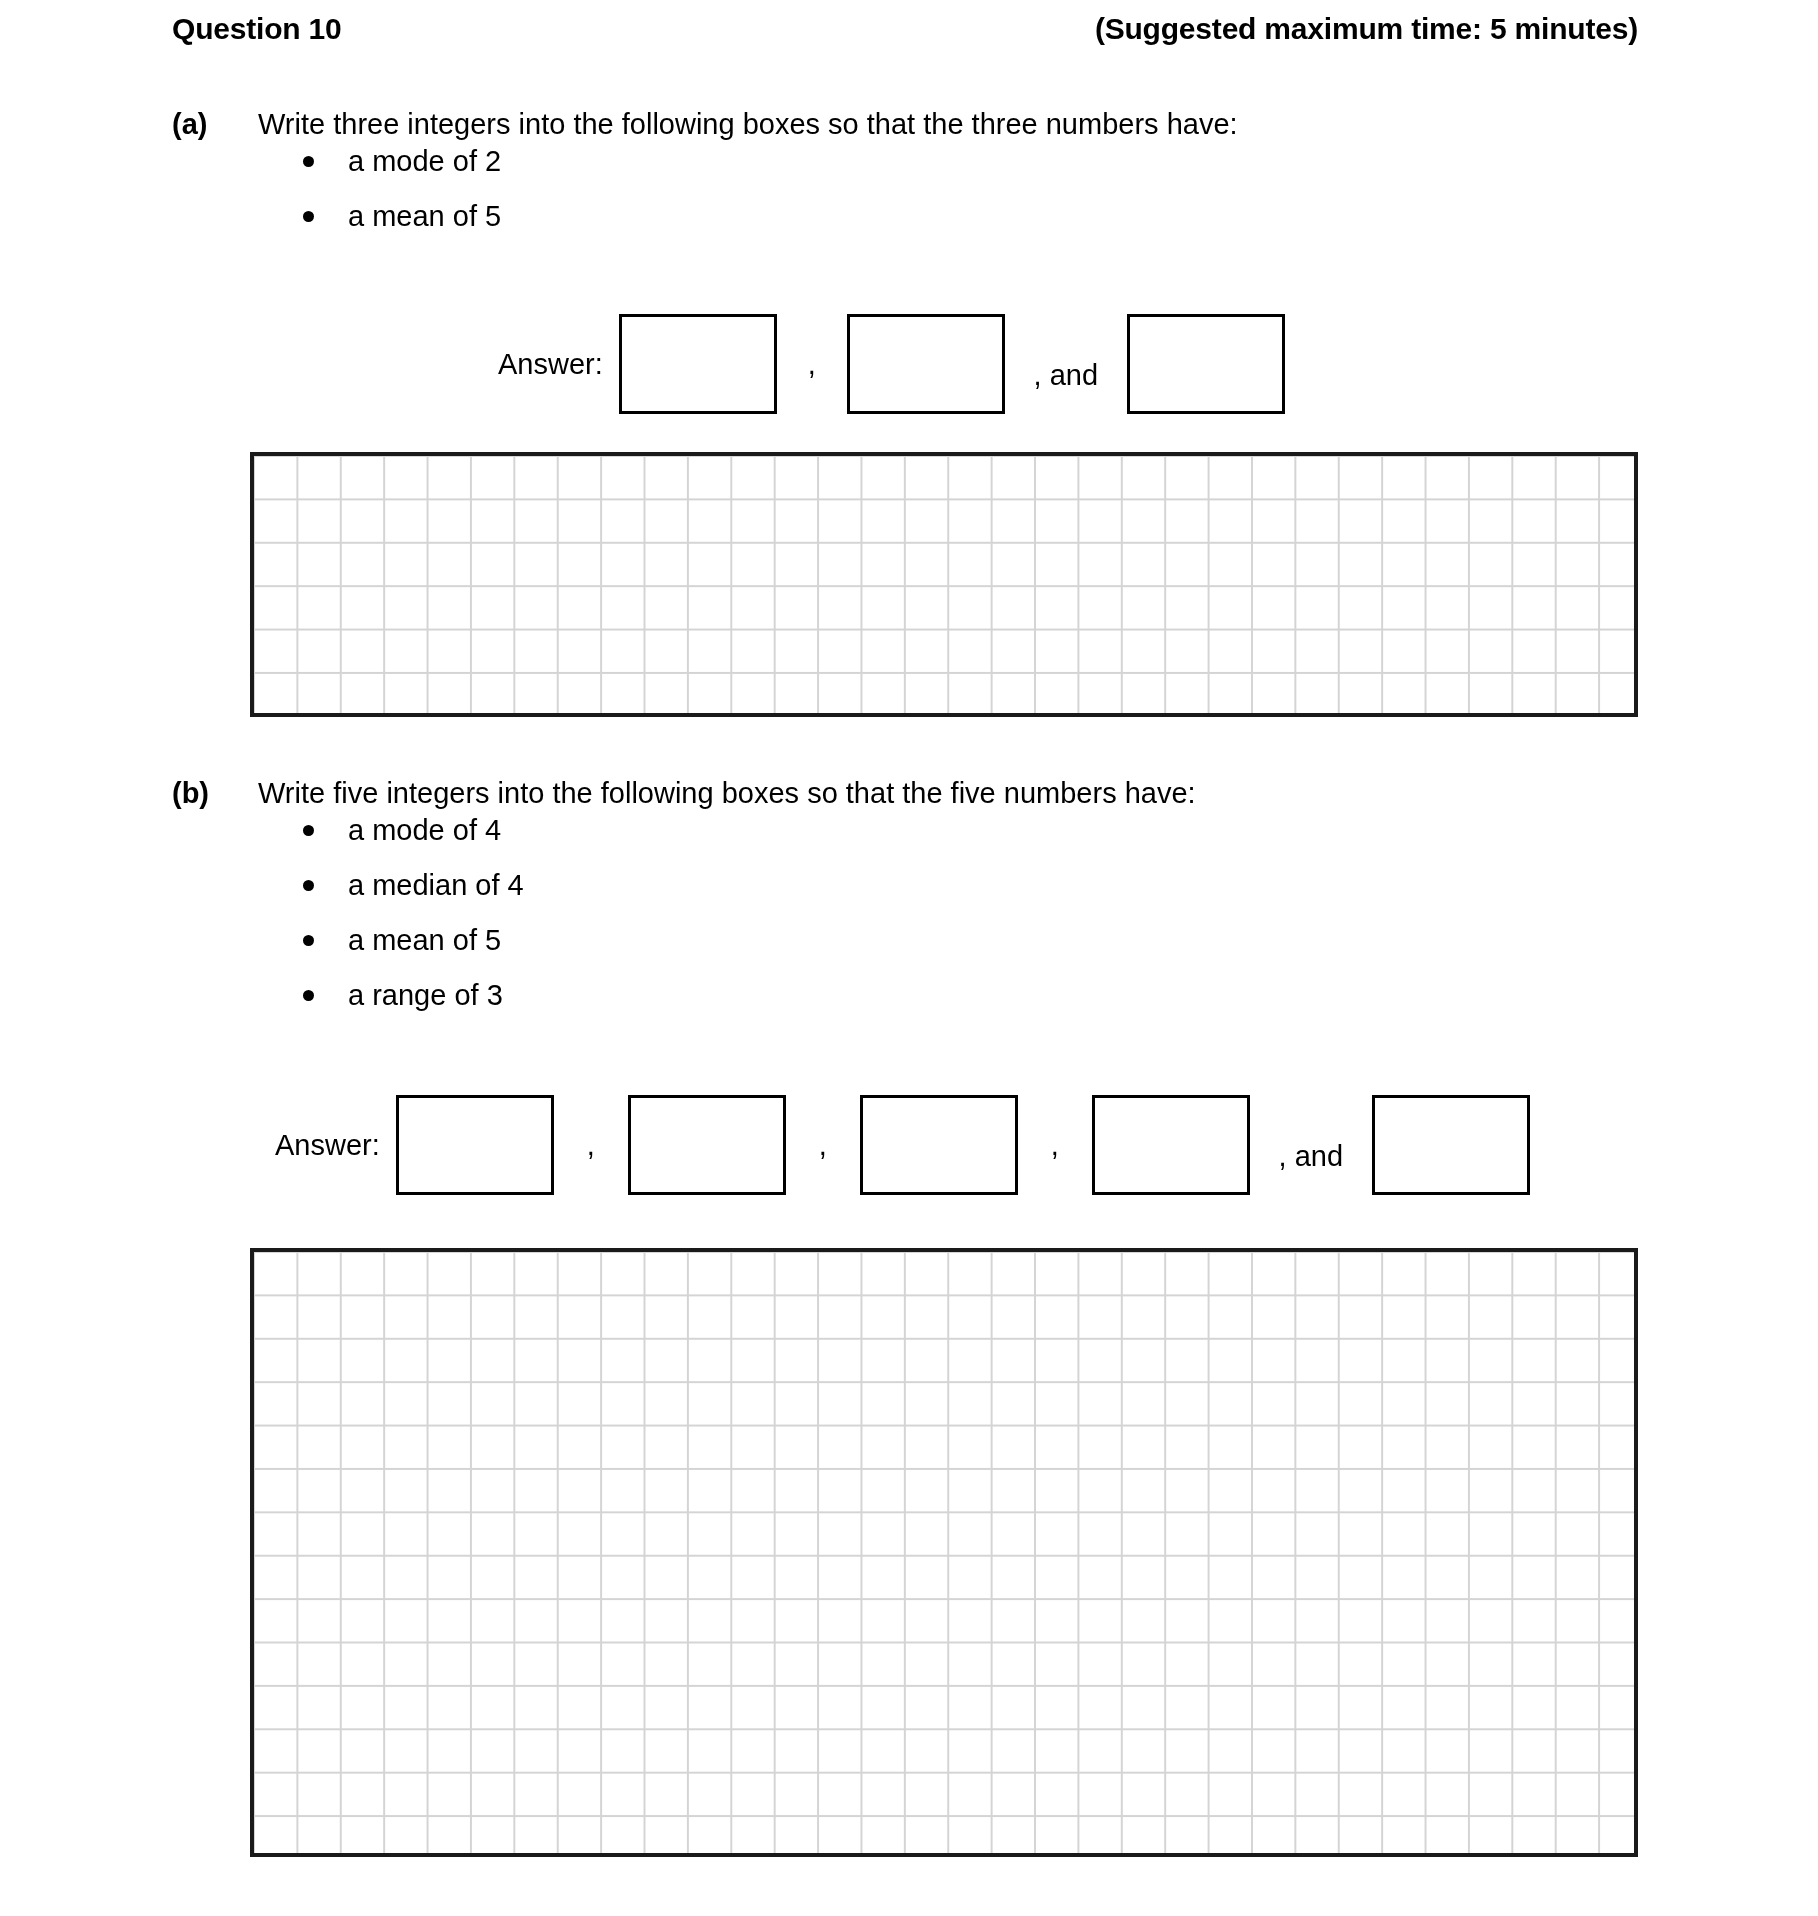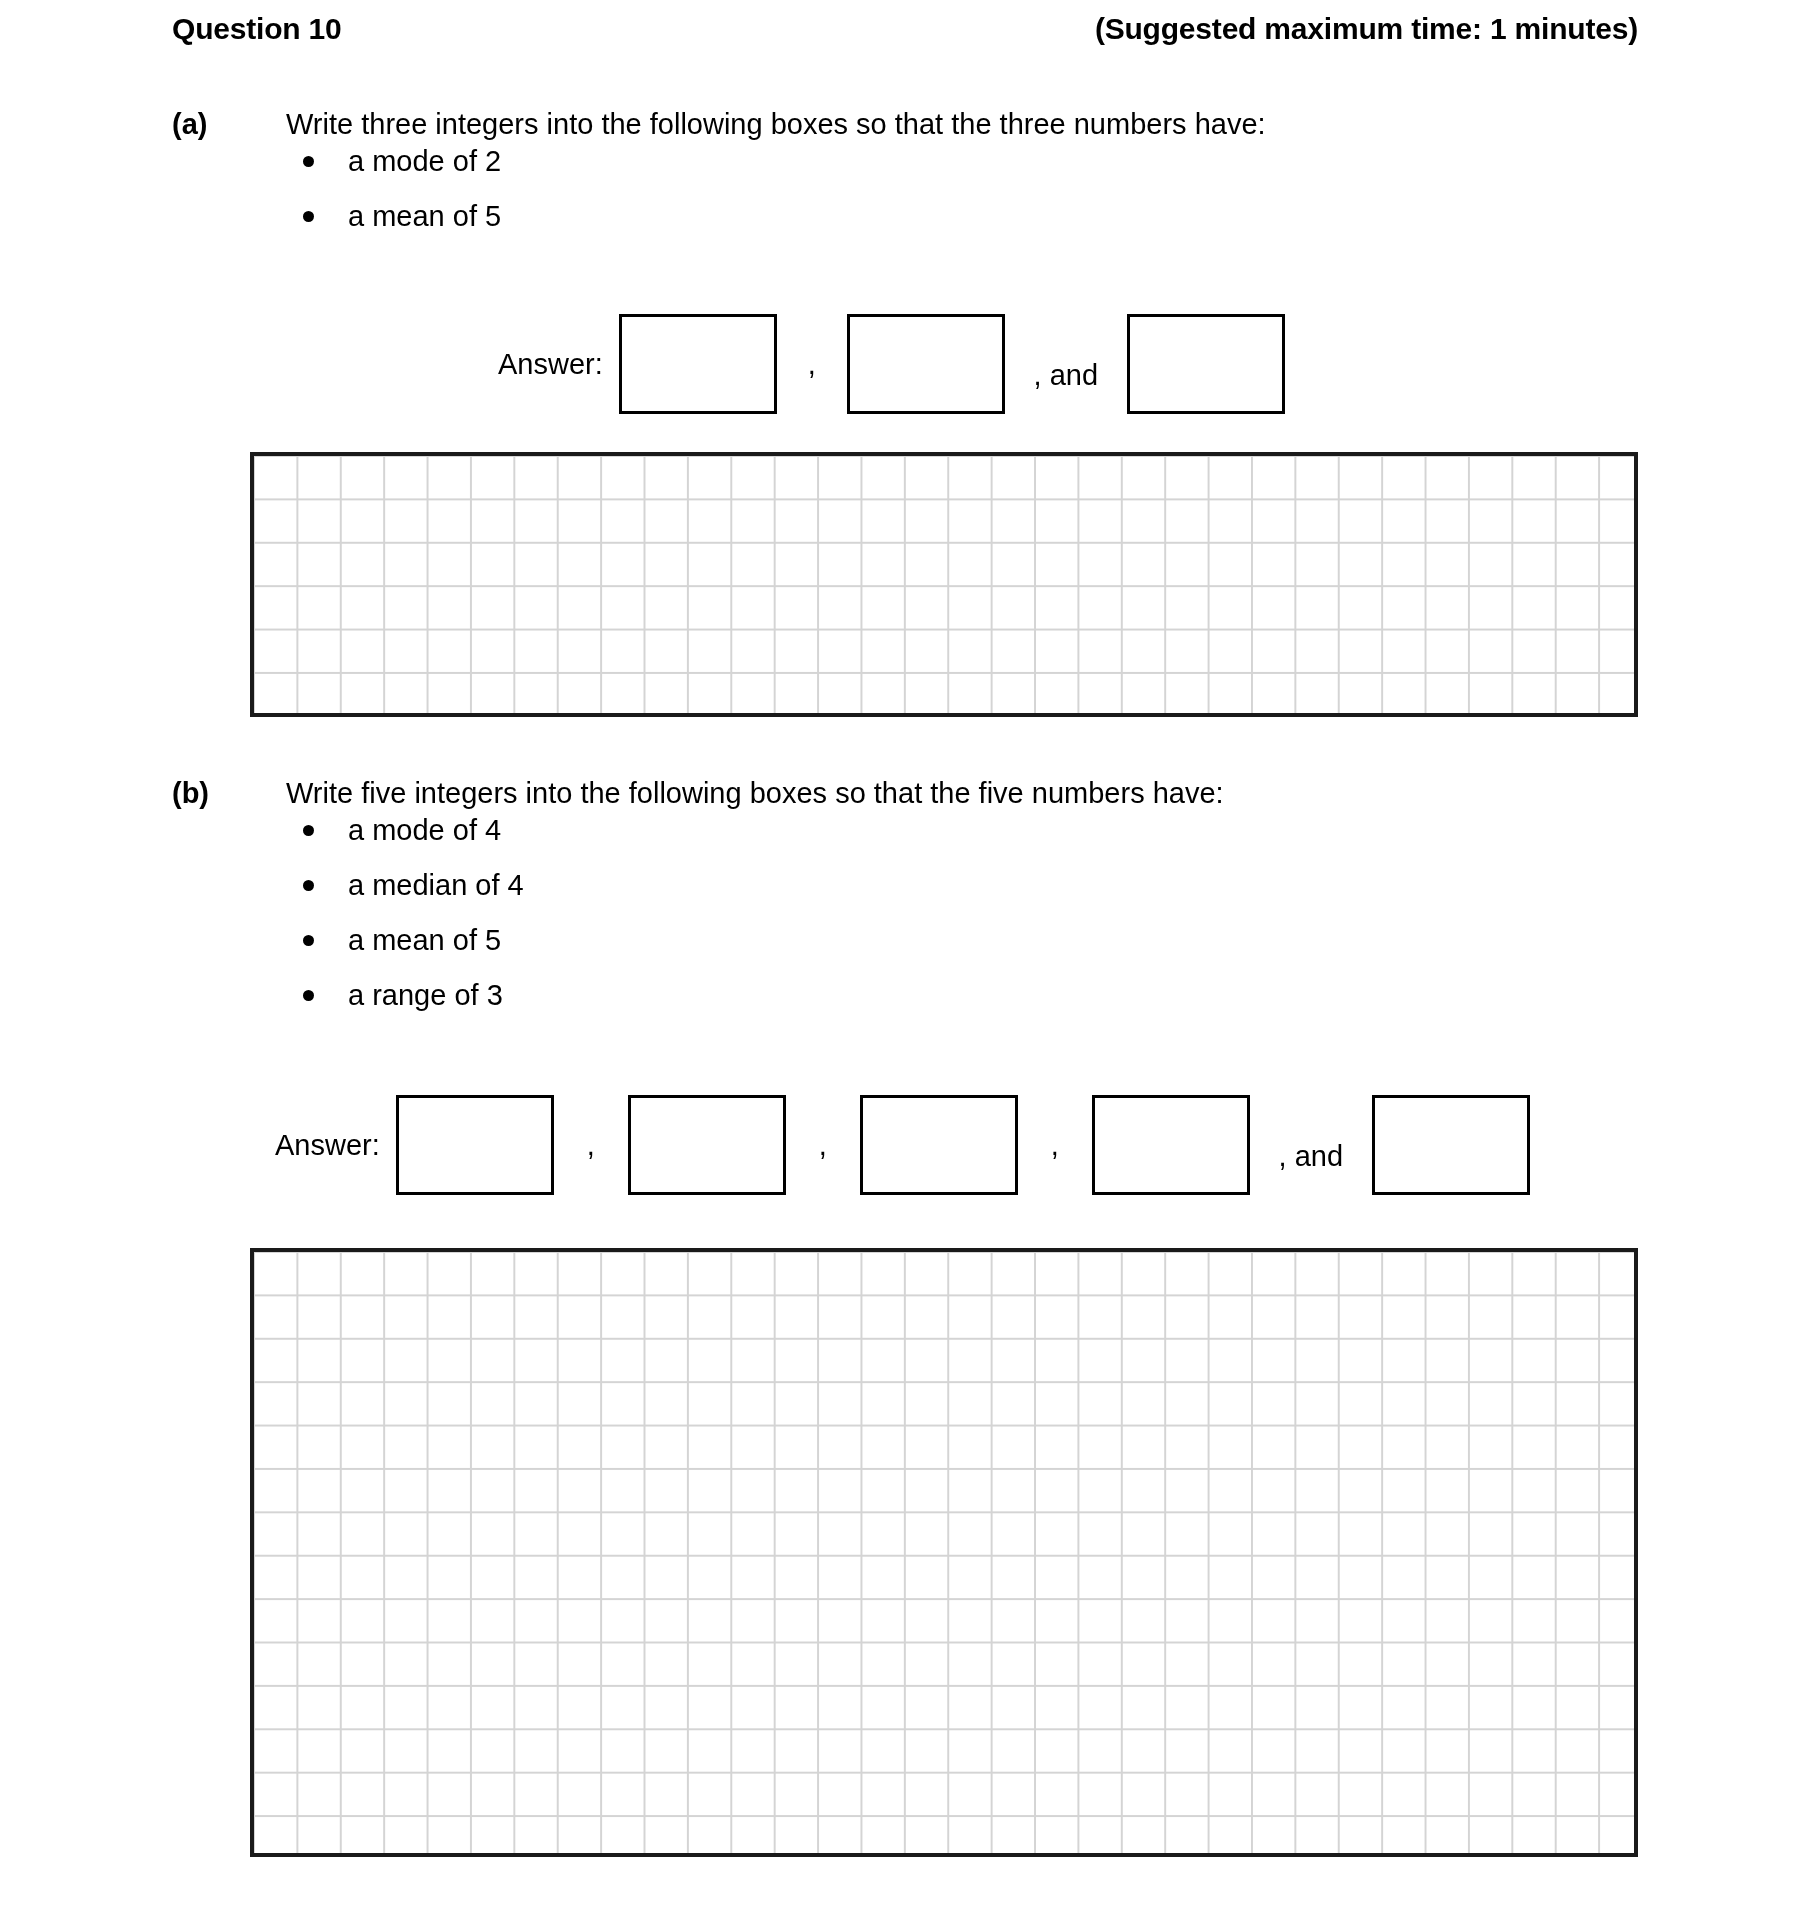--- a/index.html
+++ b/index.html
@@ -51,21 +51,20 @@
   }
   .part-label {
     font-size: 29px;
     font-weight: bold;
     width: 86px;
     flex: 0 0 86px;
   }
   .part-text {
     font-size: 29px;
     font-weight: normal;
-    margin-left: 28px;
   }
 
   
   .bullets {
     position: absolute;
     left: 300px;
     margin: 0;
     padding: 0;
     list-style: none;
   }
@@ -127,21 +126,21 @@
     background-position: -1px -1px;
   }
 </style>
 </head>
 <body>
 
 <div class="page">
 
   <div class="q-header">
     <span class="q-title">Question 10</span>
-    <span class="q-time">(Suggested maximum time: 1 minutes)</span>
+    <span class="q-time">(Suggested maximum time: 5 minutes)</span>
   </div>
 
   <div class="part-stem" style="top:108px;">
     <span class="part-label">(a)</span>
     <span class="part-text">Write three integers into the following boxes so that the three numbers have:</span>
   </div>
 
   <ul class="bullets" style="top:134px;text-align:center;">
     <li>
       <span class="dot"></span>

